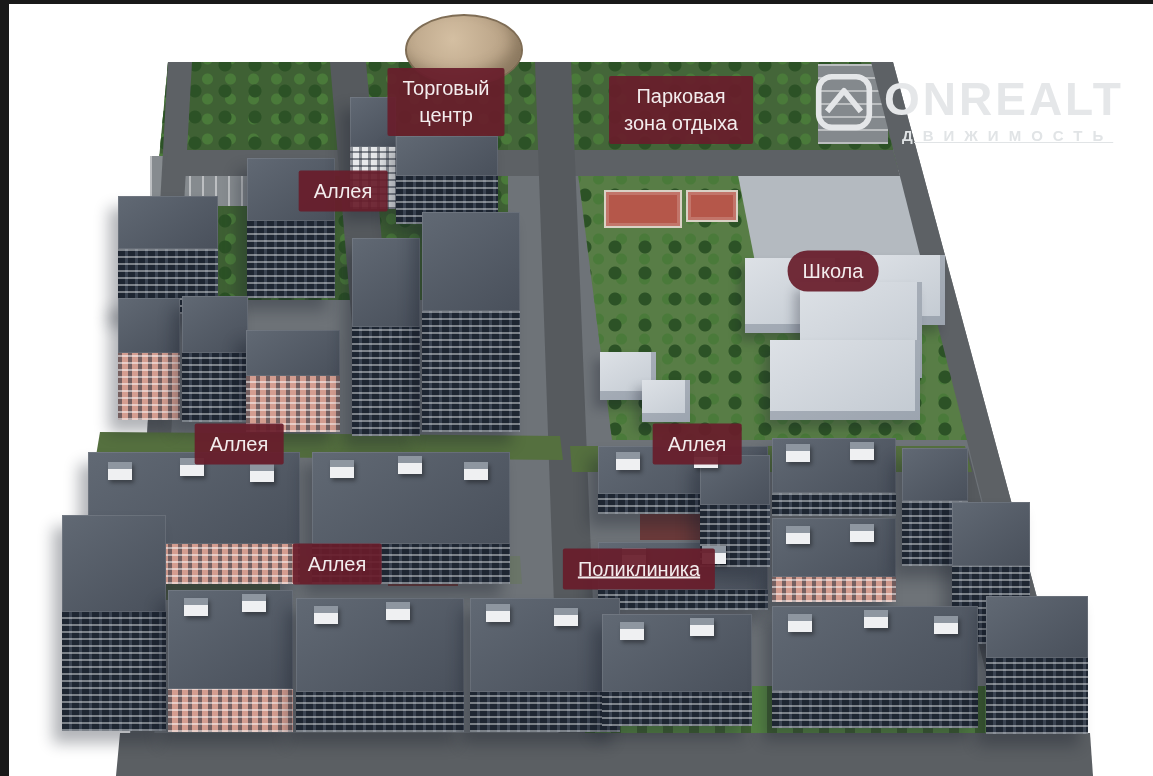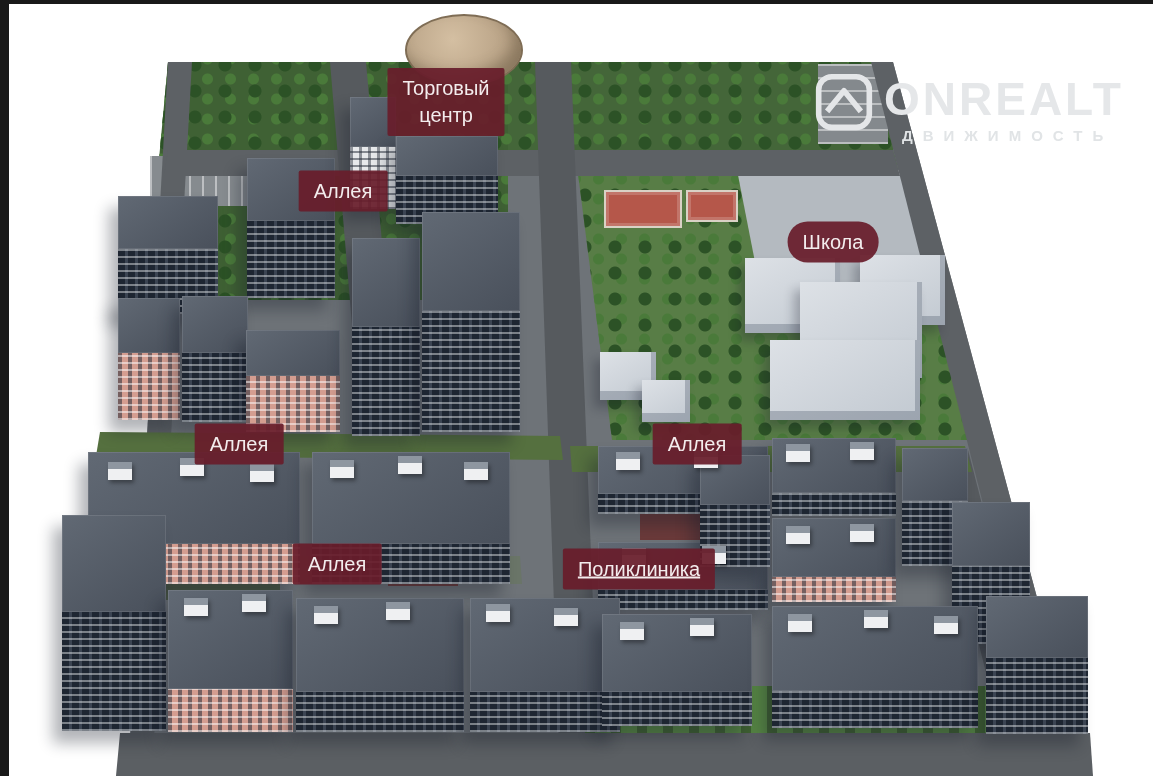--- a/index.html
+++ b/index.html
@@ -229,31 +229,33 @@
       <b class="box" style="left:92px;top:4px"></b>
       <b class="box" style="left:162px;top:10px"></b>
   </div>
   <div class="bld tower" style="left:986px;top:596px;width:102px;height:138px;">
       <i class="roof"></i>
       <i class="fac fac-dark"></i>
     </div>
 
   <div class="maplabel" id="lbl-shopping-center" style="left:446px;top:102px;">Торговый
 центр</div>
+  <div class="maplabel" id="lbl-park-zone" style="left:681px;top:110px;">Парковая
+зона отдыха</div>
   <div class="maplabel" id="lbl-alley-1" style="left:343px;top:191px;">Аллея</div>
-  <div class="maplabel" id="lbl-school" style="left:833px;top:242px;border-radius:20px;">Школа</div>
+  <div class="maplabel" id="lbl-school" style="left:833px;top:271px;border-radius:20px;">Школа</div>
   <div class="maplabel" id="lbl-alley-2" style="left:239px;top:444px;">Аллея</div>
   <div class="maplabel" id="lbl-alley-3" style="left:697px;top:444px;">Аллея</div>
   <div class="maplabel" id="lbl-alley-4" style="left:337px;top:564px;">Аллея</div>
   <div class="maplabel" id="lbl-polyclinic" style="left:639px;top:569px;text-decoration:underline;">Поликлиника</div>
 
   <div class="wm" style="left:814px;top:22px;width:330px;height:90px;">
     <svg width="60" height="60" viewBox="0 0 64 64" style="position:absolute;left:0;top:2px;">
       <rect x="5" y="5" width="54" height="54" rx="14" fill="none" stroke="#e4e6e8" stroke-width="6"></rect>
       <path d="M14 42 L32 20 L50 42" fill="none" stroke="#e4e6e8" stroke-width="6" stroke-linejoin="round"></path>
     </svg>
     <div class="abs wm-name" style="left:70px;top:2px;">ONREALT</div>
-    <div class="abs wm-sub" style="left:88px;top:57px;">ДВИЖИМОСТЬ</div>
+    <div class="abs wm-sub" style="left:88px;top:57px;text-decoration:underline;">ДВИЖИМОСТЬ</div>
   </div>
 
   <div class="frame-left"></div>
   <div class="frame-top"></div>
 </div>
 
 </body></html>

